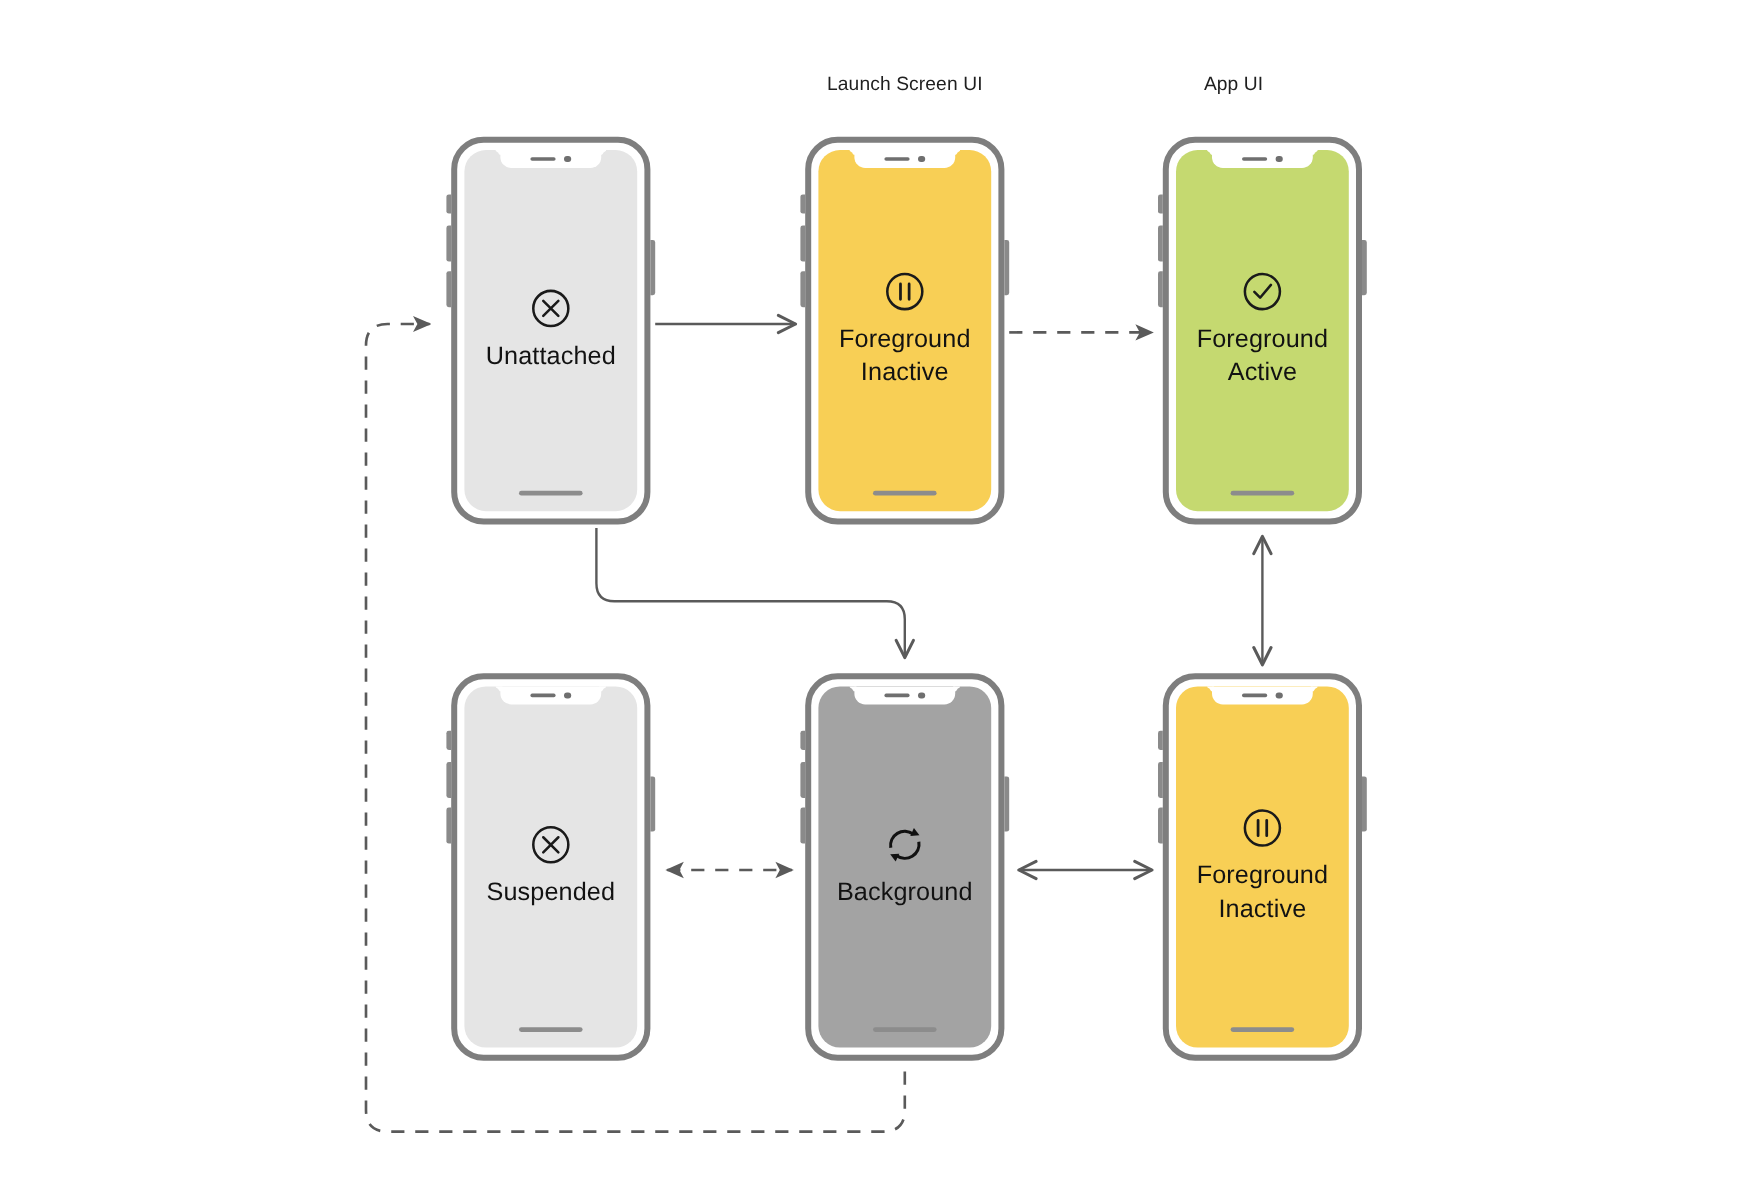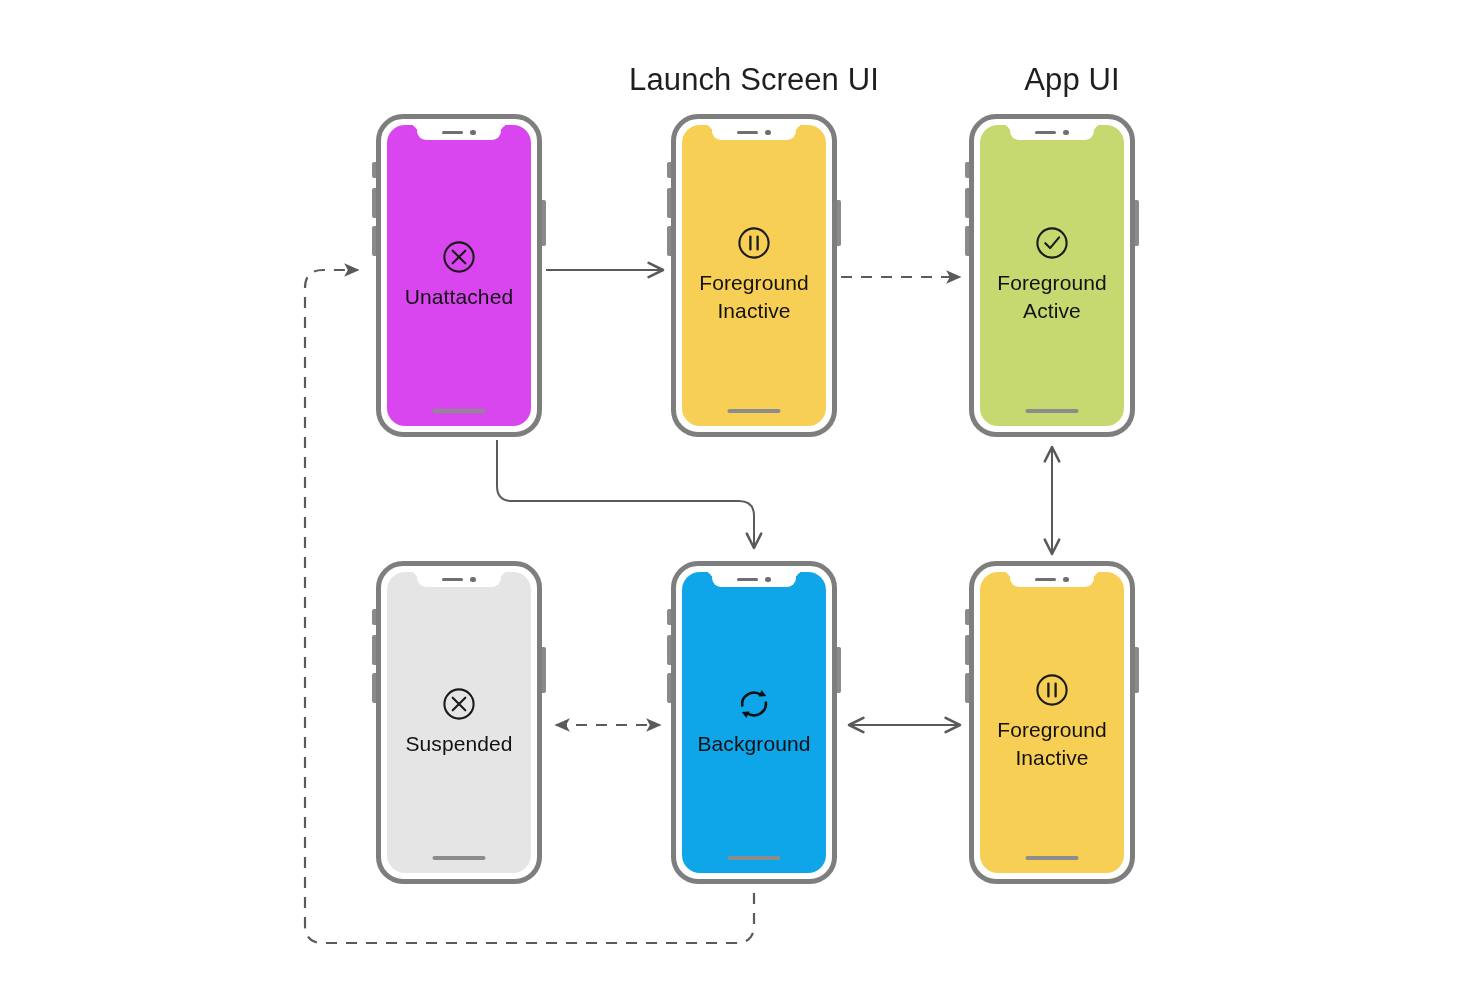--- a/index.html
+++ b/index.html
@@ -25,21 +25,21 @@
     left: 0;
     top: 0;
     width: 1470px;
     height: 1002px;
     pointer-events: none;
   }
 
   
   .col-heading {
     position: absolute;
-    font-size: 31px;
+    font-size: 16px;
     color: #1f1f1f;
     letter-spacing: 0.1px;
     text-align: center;
     white-space: nowrap;
     transform: translateX(-50%);
   }
 
   
   .phone {
     position: absolute;
@@ -193,29 +193,29 @@
     <path d="M 497 440 L 497 486 Q 497 501 512 501 L 739 501 Q 754 501 754 516 L 754 548" fill="none" stroke="#5a5a5a" stroke-width="2" marker-end="url(#arrowEndOpen)"></path>
 
     <path d="M 556 725 L 660 725" fill="none" stroke="#5a5a5a" stroke-width="2.2" stroke-dasharray="11 9" marker-start="url(#arrowStartSolid)" marker-end="url(#arrowEnd)"></path>
 
     <path d="M 849 725 L 960 725" fill="none" stroke="#5a5a5a" stroke-width="2" marker-start="url(#arrowStartOpen)" marker-end="url(#arrowEndOpen)"></path>
 
     <path d="M 1052 447 L 1052 554" fill="none" stroke="#5a5a5a" stroke-width="2" marker-start="url(#arrowStartOpen)" marker-end="url(#arrowEndOpen)"></path>
   </svg>
 
   <div class="col-heading" style="left:754px; top:62px;">Launch Screen UI</div>
-  <div class="col-heading" style="left:1072px; top:62px;">App UI</div>
+  <div class="col-heading" style="left:1028px; top:62px;">App UI</div>
 
   <div class="phone" style="left:376px; top:114px;">
     <div class="body"></div>
     <div class="btn-side btn-silent"></div>
     <div class="btn-side btn-volup"></div>
     <div class="btn-side btn-voldn"></div>
     <div class="btn-side btn-power"></div>
-    <div class="screen" style="background:#d946ef;padding-left:44px;">
+    <div class="screen" style="background:#e5e5e5;padding-left:44px;">
       <div class="notch">
         <span class="speaker"></span>
         <span class="camera"></span>
       </div>
       <div class="content">
         <span class="state-icon">
           <svg width="34" height="34" viewBox="0 0 34 34" xmlns="http://www.w3.org/2000/svg">
             <circle cx="17" cy="17" r="14.6" fill="none" stroke="#1a1a1a" stroke-width="2.1"></circle>
             <path d="M 10.7 10.7 L 23.3 23.3 M 23.3 10.7 L 10.7 23.3" stroke="#1a1a1a" stroke-width="2.1" stroke-linecap="round"></path>
           </svg>
@@ -299,21 +299,21 @@
       <div class="home-bar"></div>
     </div>
   </div>
 
   <div class="phone" style="left:671px; top:561px;">
     <div class="body"></div>
     <div class="btn-side btn-silent"></div>
     <div class="btn-side btn-volup"></div>
     <div class="btn-side btn-voldn"></div>
     <div class="btn-side btn-power"></div>
-    <div class="screen" style="background:#0ea5e9;text-decoration:underline;">
+    <div class="screen" style="background:#a3a3a3;text-decoration:underline;">
       <div class="notch">
         <span class="speaker"></span>
         <span class="camera"></span>
       </div>
       <div class="content">
         <span class="state-icon">
           <svg width="36" height="34" viewBox="0 0 36 34" xmlns="http://www.w3.org/2000/svg">
             <path d="M 6.3 19.5 A 11.8 11.8 0 0 1 25.0 8.1" fill="none" stroke="#111111" stroke-width="2.6" stroke-linecap="butt"></path>
             <path d="M 29.7 14.5 A 11.8 11.8 0 0 1 11.0 25.9" fill="none" stroke="#111111" stroke-width="2.6" stroke-linecap="butt"></path>
             <path d="M 25.6 3.0 L 30.2 9.1 L 22.6 9.6 Z" fill="#111111"></path>

